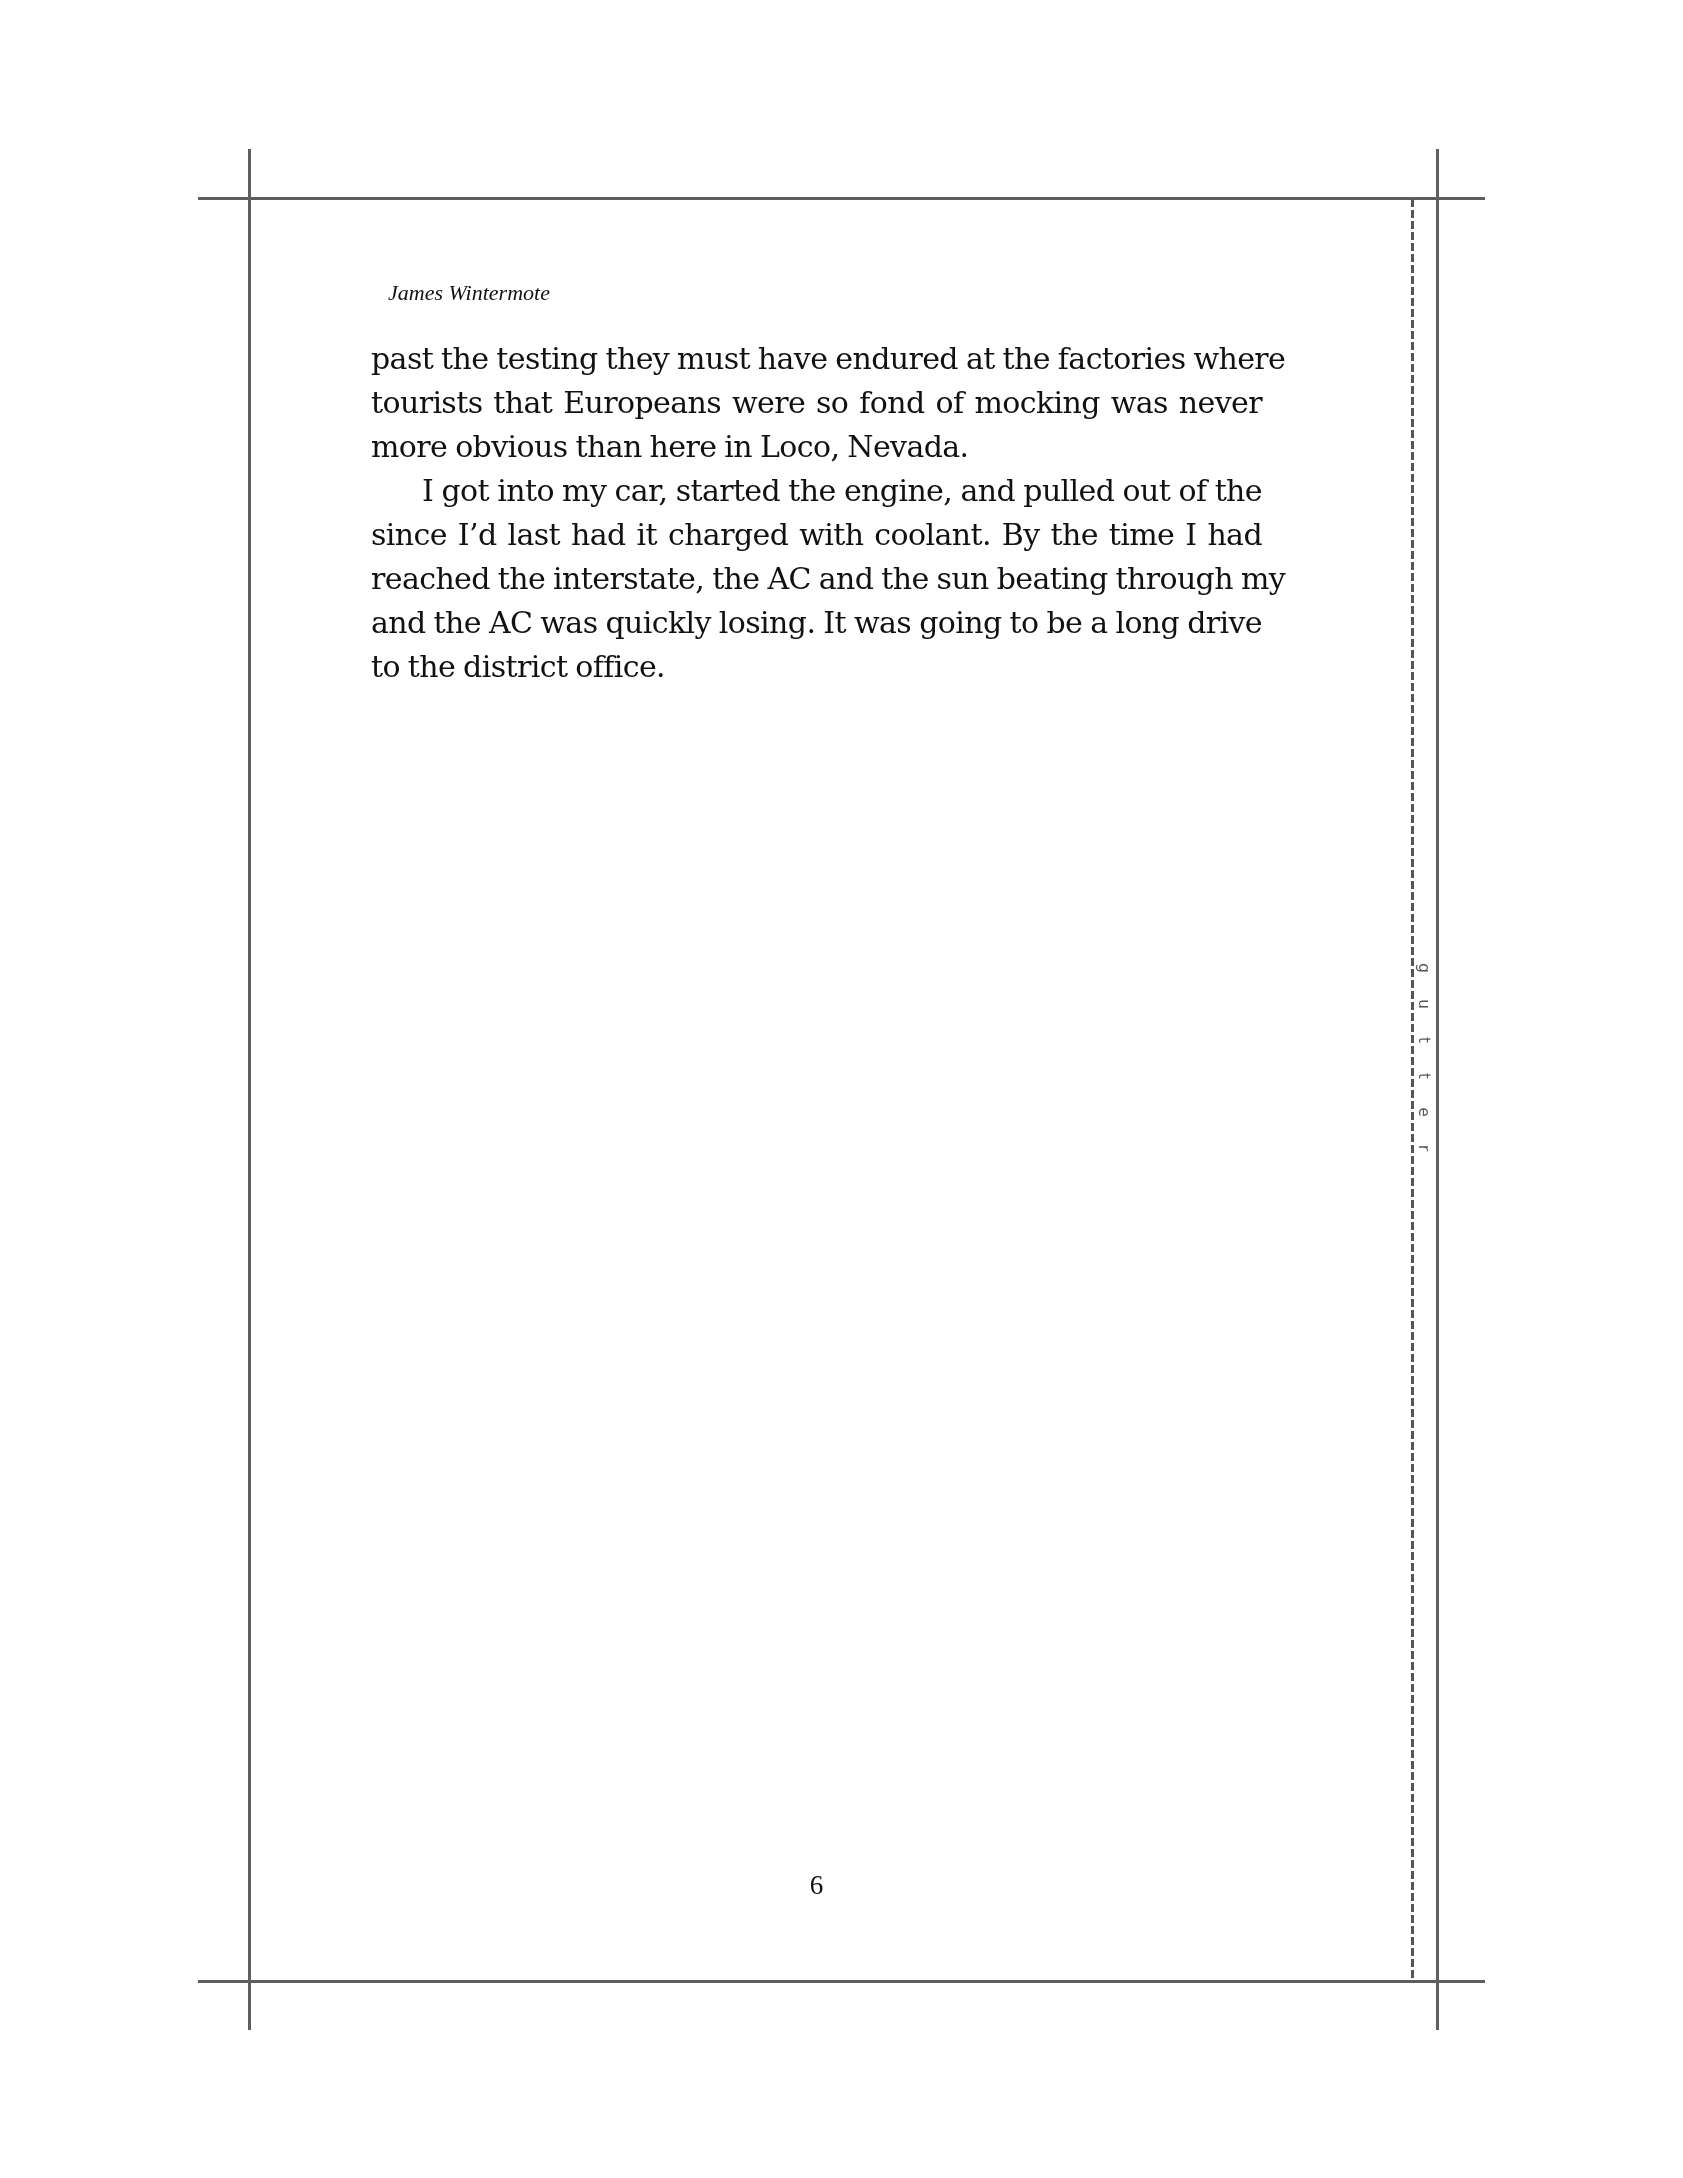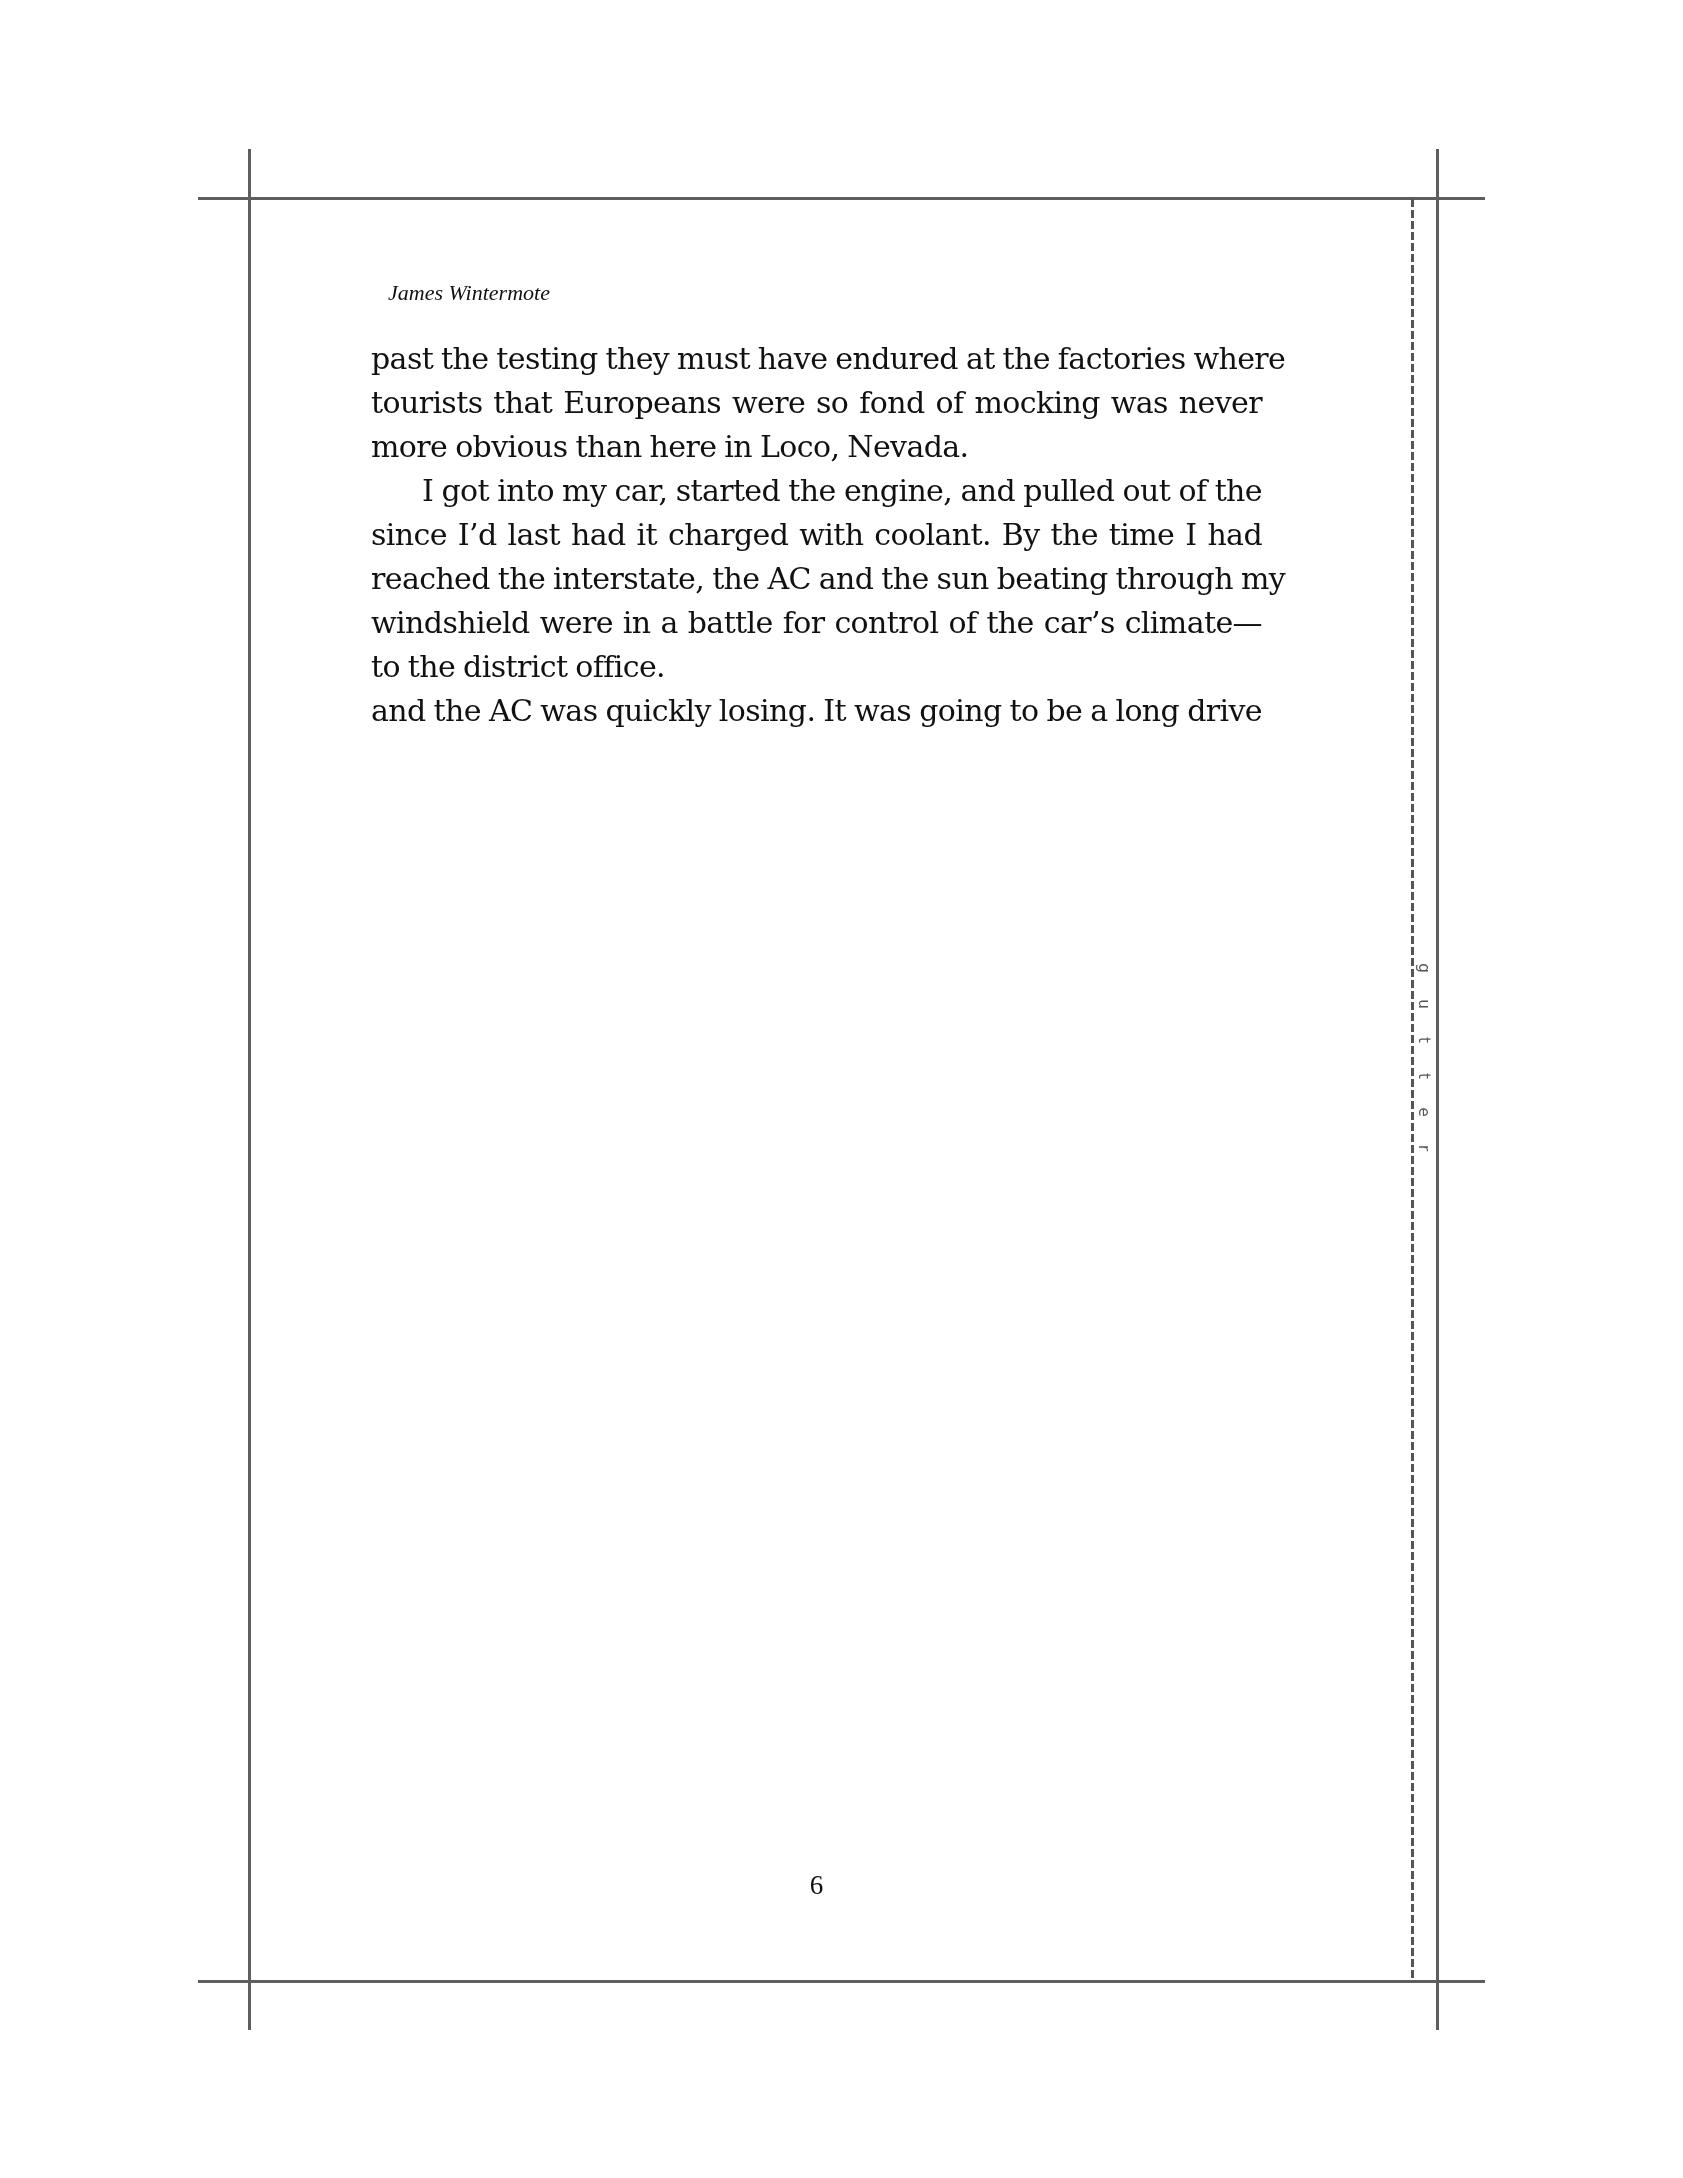--- a/index.html
+++ b/index.html
@@ -116,20 +116,19 @@
 <div class="body-text">
   <p>
     <span class="line">past the testing they must have endured at the factories where</span>
     <span class="line">tourists that Europeans were so fond of mocking was never</span>
     <span class="line last">more obvious than here in Loco, Nevada.</span>
   </p>
   <p>
     <span class="line" style="padding-left:51px;">I got into my car, started the engine, and pulled out of the</span>
     <span class="line">since I’d last had it charged with coolant. By the time I had</span>
     <span class="line">reached the interstate, the AC and the sun beating through my</span>
-    <span class="line">windshield were in a battle for control of the car’s climate—</span>
+    <span class="line">and the AC was quickly losing. It was going to be a long drive</span>
     <span class="line last">to the district office.</span>
-    <span class="line">and the AC was quickly losing. It was going to be a long drive</span>
   </p>
 </div>
 
 <div class="page-number">6</div>
 
 
 </body></html>

